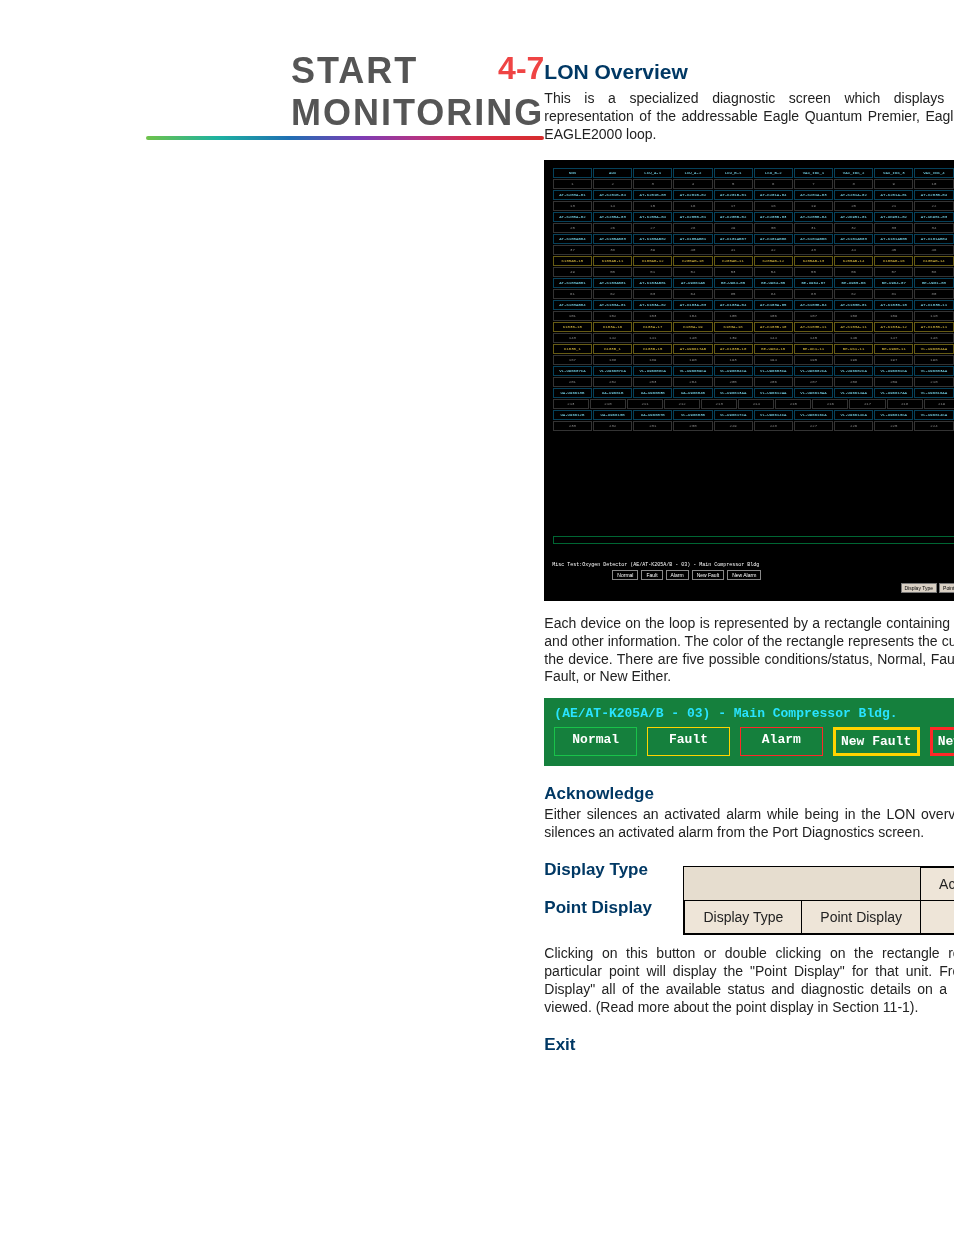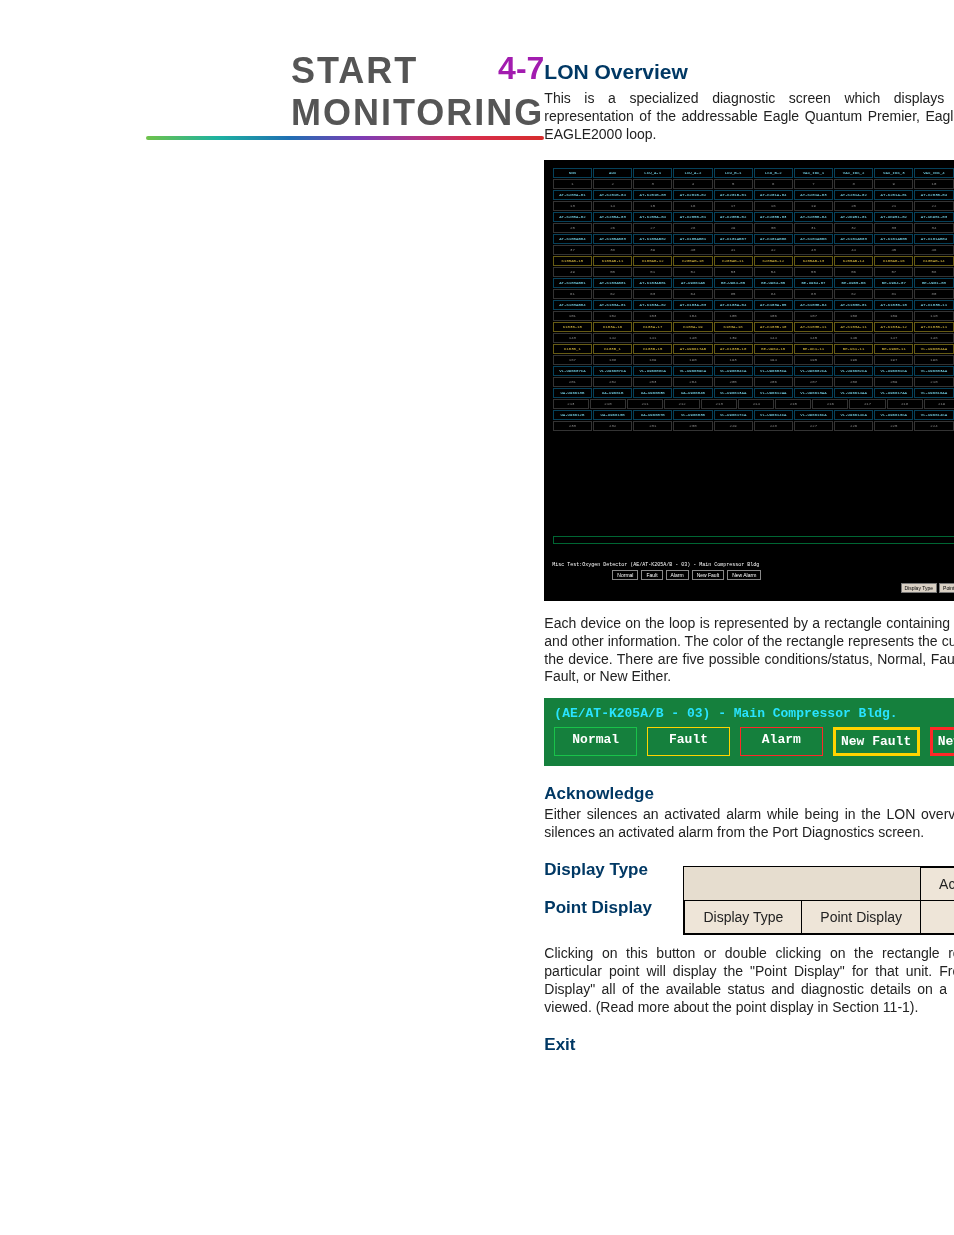--- a/index.html
+++ b/index.html
@@ -32,21 +32,21 @@
     margin-left: 145px;
     text-transform: uppercase;
   }
   .header-page {
     position: absolute;
     right: 0;
     top: 0;
     font-family: "Arial Black", Arial, sans-serif;
     font-weight: 900;
     font-size: 32px;
-    color: #a21caf;
+    color: #ef4444;
   }
   .header-rule {
     margin-top: 2px;
     height: 4px;
     background: linear-gradient(90deg,
       #6fc24a 0%, #1db2a0 18%, #1f6fb3 36%,
       #7d3cb5 54%, #b23486 68%, #d72d4b 82%, #d72d2d 100%);
     border-radius: 2px;
   }
   .content { flex: 1; }

